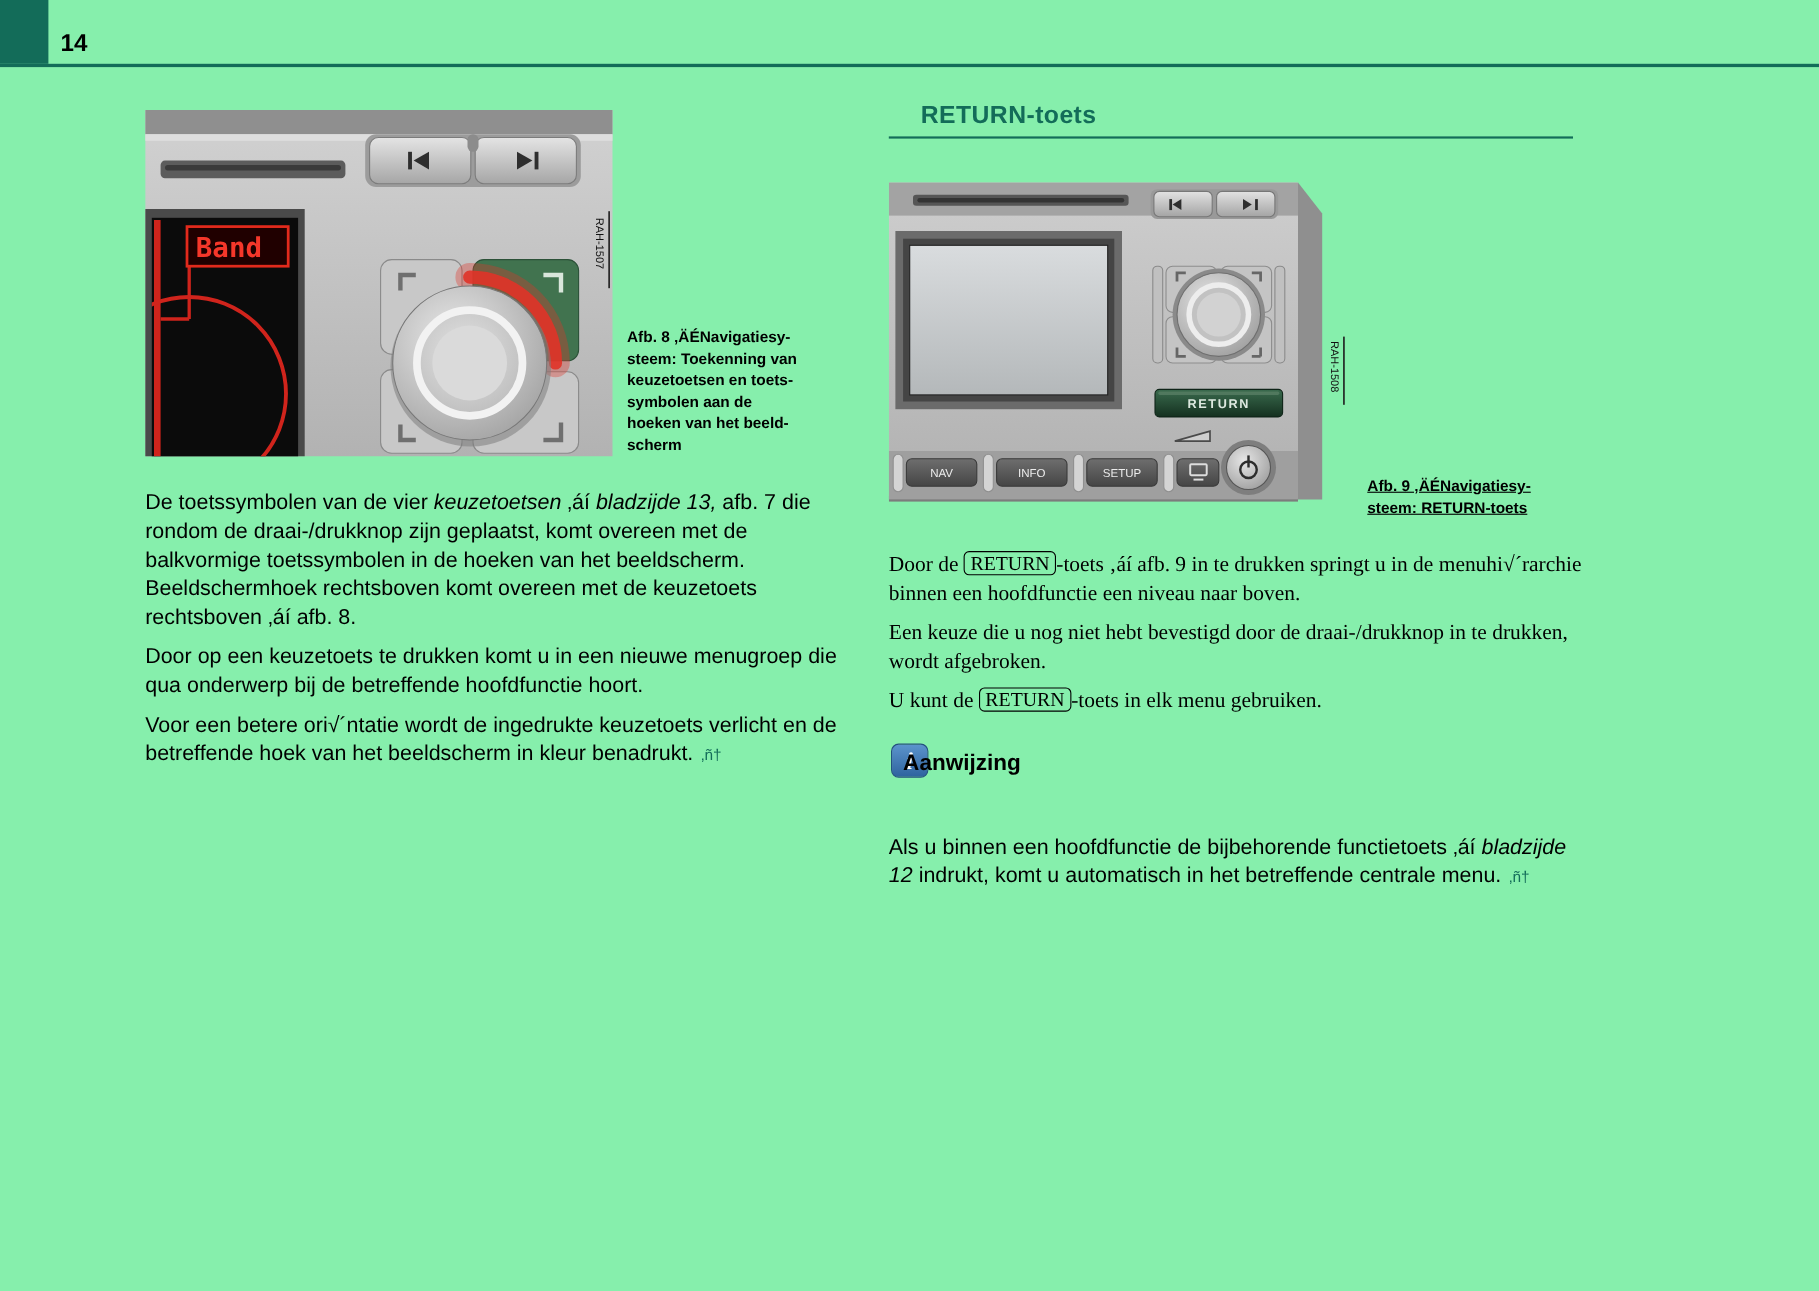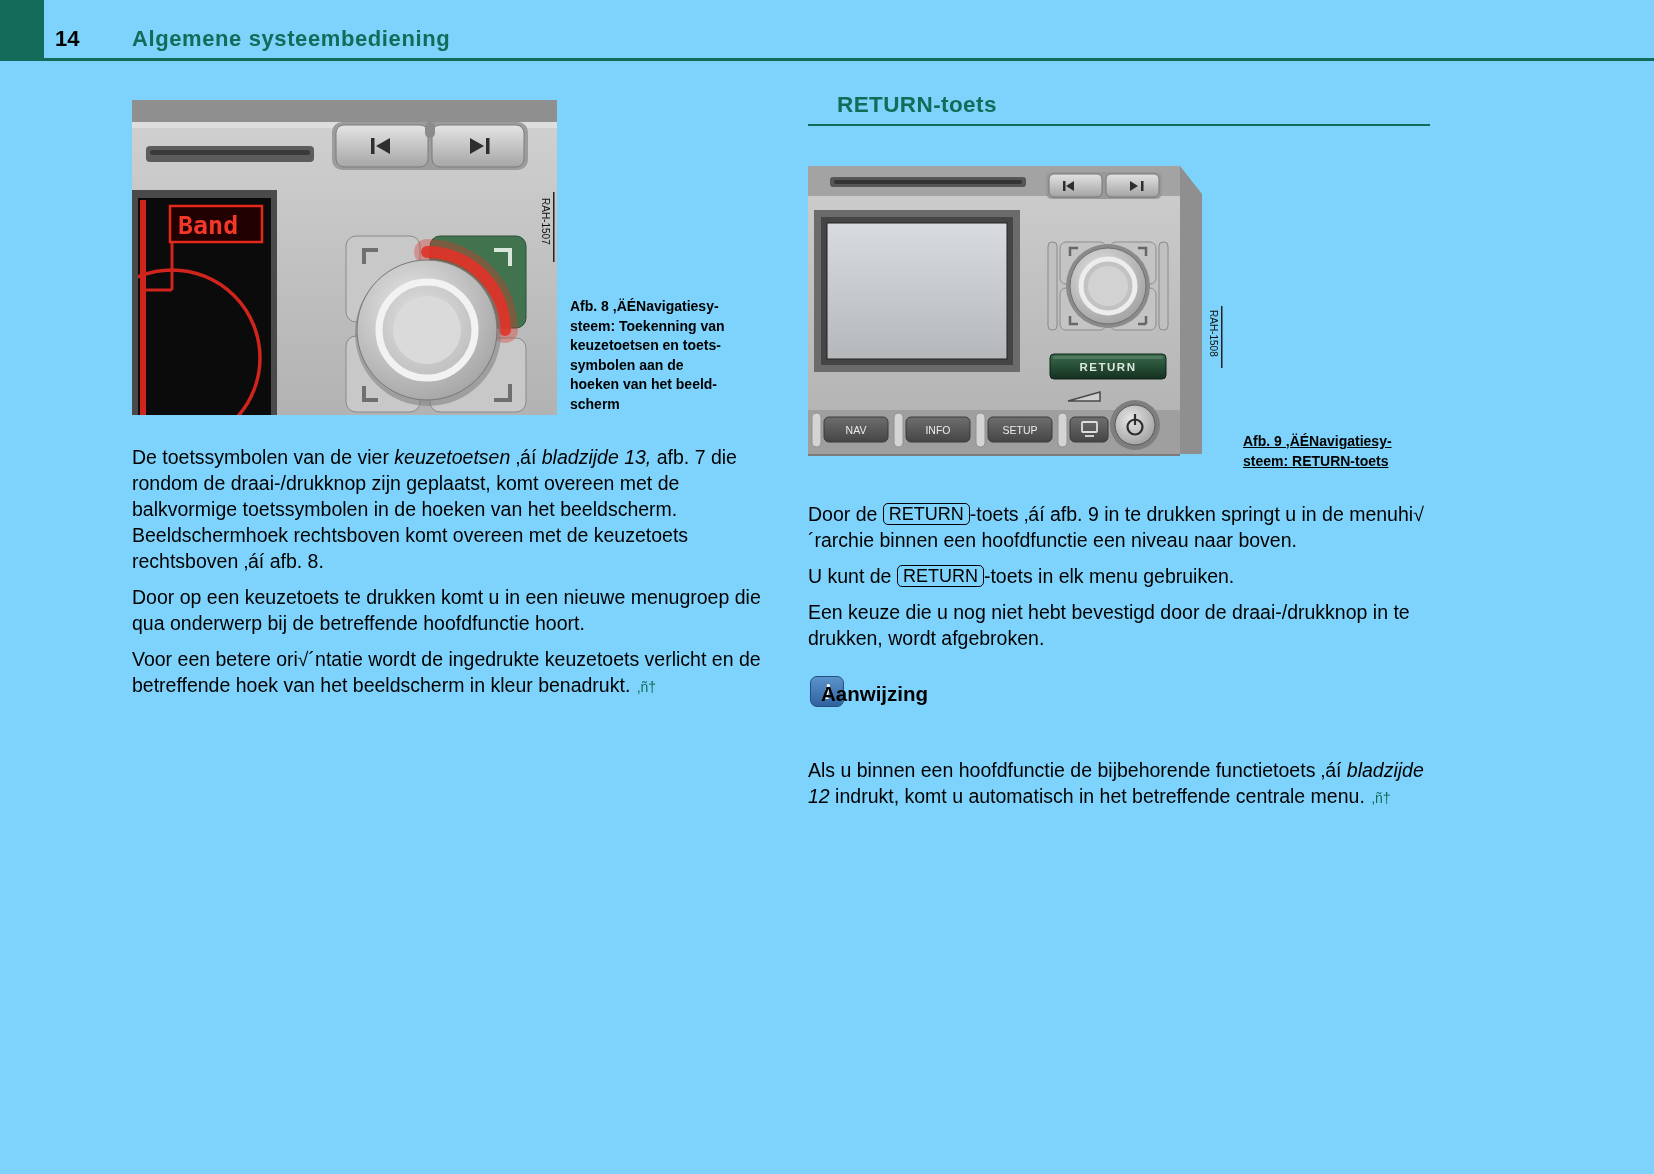--- a/index.html
+++ b/index.html
@@ -2,39 +2,39 @@
 <html><head>
 <meta charset="utf-8">
 <style>
   * { margin:0; padding:0; box-sizing:border-box; }
   html,body { background:#ffffff; }
   body {
     width:1654px; height:1174px; position:relative;
     font-family:"Liberation Sans", sans-serif; color:#000;
     overflow:hidden;
   }
-  .page { position:absolute; inset:0; background:#7dd3fc; }
+  .page { position:absolute; inset:0; background:#86efac; }
 
   
   .pagenum-box { position:absolute; left:0; top:0; width:44px; height:58px; background:#136c59; }
   .pagenum { position:absolute; left:55px; top:26px; font-size:22px; font-weight:bold; }
   .header-title { position:absolute; left:132px; top:26px; font-size:22px; font-weight:bold;
                   color:#136c59; letter-spacing:0.6px; }
   .header-rule { position:absolute; left:0; top:58px; width:1654px; height:3px; background:#136c59; }
 
   
   .fig8-wrap { position:absolute; left:132px; top:100px; width:338px; height:315px; }
   .fig9-wrap { position:absolute; left:808px; top:158px; width:422px; height:312px; }
   .caption { font-weight:bold; font-size:14px; line-height:19.5px; white-space:pre-line; color:#000; }
   .fig8-caption { position:absolute; left:570px; top:297px; width:195px; }
   .fig9-caption { position:absolute; left:1243px; top:432px; width:210px;text-decoration:underline; }
 
   
   .left-col  { position:absolute; left:132px; top:444px; width:632px; }
-  .right-col { position:absolute; left:808px; top:501px; width:632px; }
+  .right-col { position:absolute; left:808px; top:501px; width:632px;font-family:Liberation Serif, serif; }
   p.body { font-size:19.5px; line-height:26px; margin-bottom:10px; }
   .it { font-style:italic; }
   .endmark { color:#136c59; font-size:14px; margin-left:7px; }
 
   .return-heading { position:absolute; left:808px; top:92px; font-size:22.5px; font-weight:bold;
                     color:#136c59; letter-spacing:0.4px;margin-left:29px; }
   .heading-rule { position:absolute; left:808px; top:124px; width:622px; height:2px; background:#136c59; }
 
   .keycap { display:inline-block; border:1.7px solid #000; border-radius:5px;
             padding:0 5px; line-height:20px; font-size:18px; position:relative; top:-1px; }
@@ -47,21 +47,20 @@
   .note-title { position:absolute; left:821px; top:682px; font-size:20.5px; font-weight:bold; }
   .note-body { position:absolute; left:808px; top:717px; width:632px;margin-top:40px; }
 </style>
 </head>
 <body>
 
 <div class="page">
 
   <div class="pagenum-box"></div>
   <div class="pagenum">14</div>
-  <div class="header-title">Algemene systeembediening</div>
   <div class="header-rule"></div>
 
   <div class="fig8-wrap">
     <svg viewBox="0 0 425 315" width="425" height="315">
       <defs>
         <linearGradient id="g8panel" x1="0" y1="0" x2="0" y2="1">
           <stop offset="0" stop-color="#d2d2d2"></stop>
             <stop offset="1" stop-color="#b2b2b2"></stop>
         </linearGradient>
         <linearGradient id="g8btn" x1="0" y1="0" x2="0" y2="1">
@@ -282,22 +281,22 @@
         <text x="402" y="152" transform="rotate(90 402 152)" font-size="10" fill="#111">RAH-1508</text>
         <rect x="413" y="148" width="1.5" height="62" fill="#222"></rect>
       </g>
     </svg>
   </div>
   <div class="caption fig9-caption">Afb. 9 ‚ÄÉNavigatiesy-
 steem: RETURN-toets</div>
 
   <div class="right-col">
     <p class="body"><span>Door de </span><span class="keycap">RETURN</span><span>-toets ‚áí afb. 9 in te drukken springt u in de menuhi√´rarchie binnen een hoofdfunctie een niveau naar boven.</span></p>
+    <p class="body"><span>Een keuze die u nog niet hebt bevestigd door de draai-/drukknop in te drukken, wordt afgebroken.</span></p>
     <p class="body"><span>U kunt de </span><span class="keycap">RETURN</span><span>-toets in elk menu gebruiken.</span></p>
-    <p class="body"><span>Een keuze die u nog niet hebt bevestigd door de draai-/drukknop in te drukken, wordt afgebroken.</span></p>
   </div>
 
   <div class="note-icon">i</div>
   <div class="note-title">Aanwijzing</div>
   <div class="note-body">
     <p class="body"><span>Als u binnen een hoofdfunctie de bijbehorende functietoets ‚áí </span><span class="it">bladzijde 12</span><span> indrukt, komt u automatisch in het betreffende centrale menu.</span><span class="endmark">‚ñ†</span></p>
   </div>
 
 </div>
 

